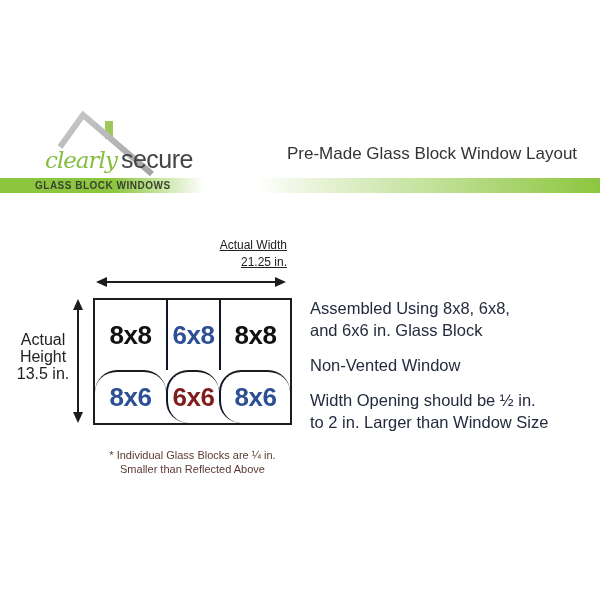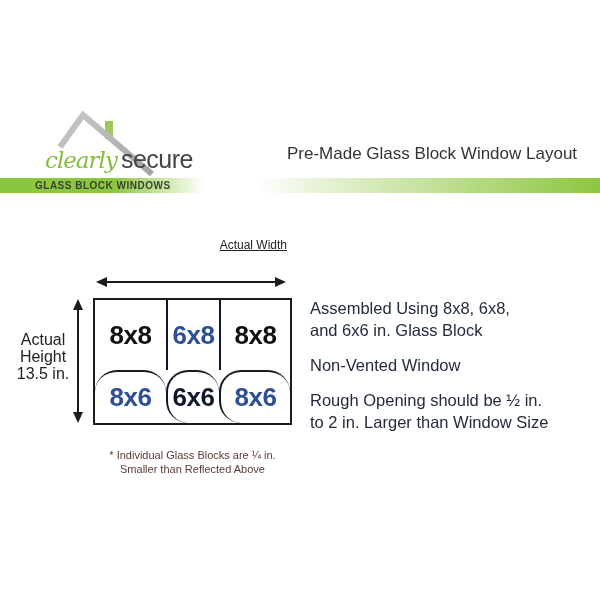--- a/index.html
+++ b/index.html
@@ -165,20 +165,21 @@
   </div>
 
   <div class="banner">
     <span>GLASS BLOCK WINDOWS</span>
   </div>
 
   <div class="title">Pre-Made Glass Block Window Layout</div>
 
   <div class="width-label">
     <div>Actual Width</div>
+    <div>21.25 in.</div>
   </div>
 
   <div class="h-arrow">
     <div class="line"></div>
     <div class="ah ah-l"></div>
     <div class="ah ah-r"></div>
   </div>
 
   <div class="height-label">
     <div>Actual</div>
@@ -190,34 +191,34 @@
     <div class="line"></div>
     <div class="ah ah-t"></div>
     <div class="ah ah-b"></div>
   </div>
 
   <div class="block-grid">
     <div class="cell" style="color:#111111">8x8</div>
     <div class="cell" style="color:#2d4f94">6x8</div>
     <div class="cell" style="color:#111111">8x8</div>
     <div class="cell" style="color:#2d4f94">8x6</div>
-    <div class="cell" style="color:#0f172a">6x6</div>
+    <div class="cell" style="color:#7f1d1d">6x6</div>
     <div class="cell" style="color:#2d4f94">8x6</div>
   </div>
 
   <div class="footnote">
     <div>* Individual Glass Blocks are ¼ in.</div>
     <div>Smaller than Reflected Above</div>
   </div>
 
   <div class="details">
     <p>
       <span>Assembled Using 8x8, 6x8,</span><br>
       <span>and 6x6 in. Glass Block</span>
     </p>
     <p>Non-Vented Window</p>
     <p>
-      <span>Rough Opening should be ½ in.</span><br>
+      <span>Width Opening should be ½ in.</span><br>
       <span>to 2 in. Larger than Window Size</span>
     </p>
   </div>
 
 </div>
 
 </body></html>

